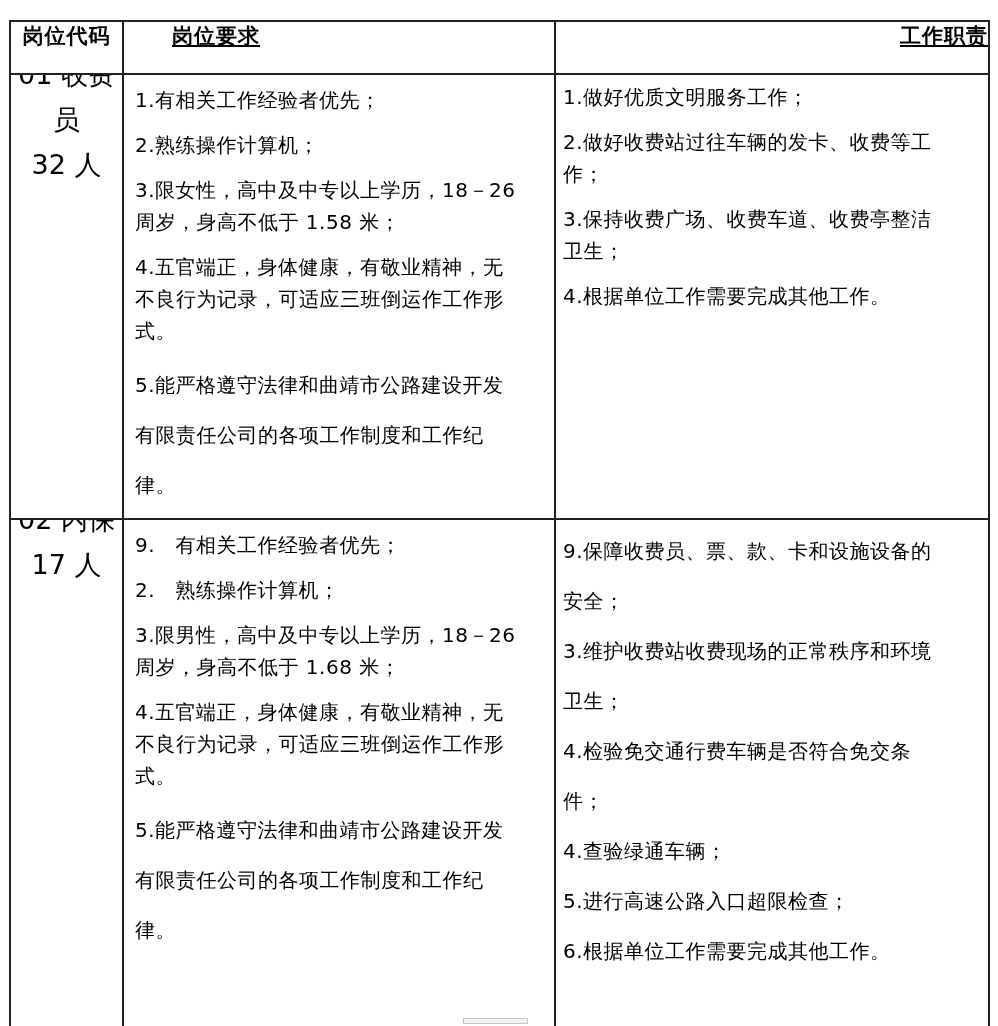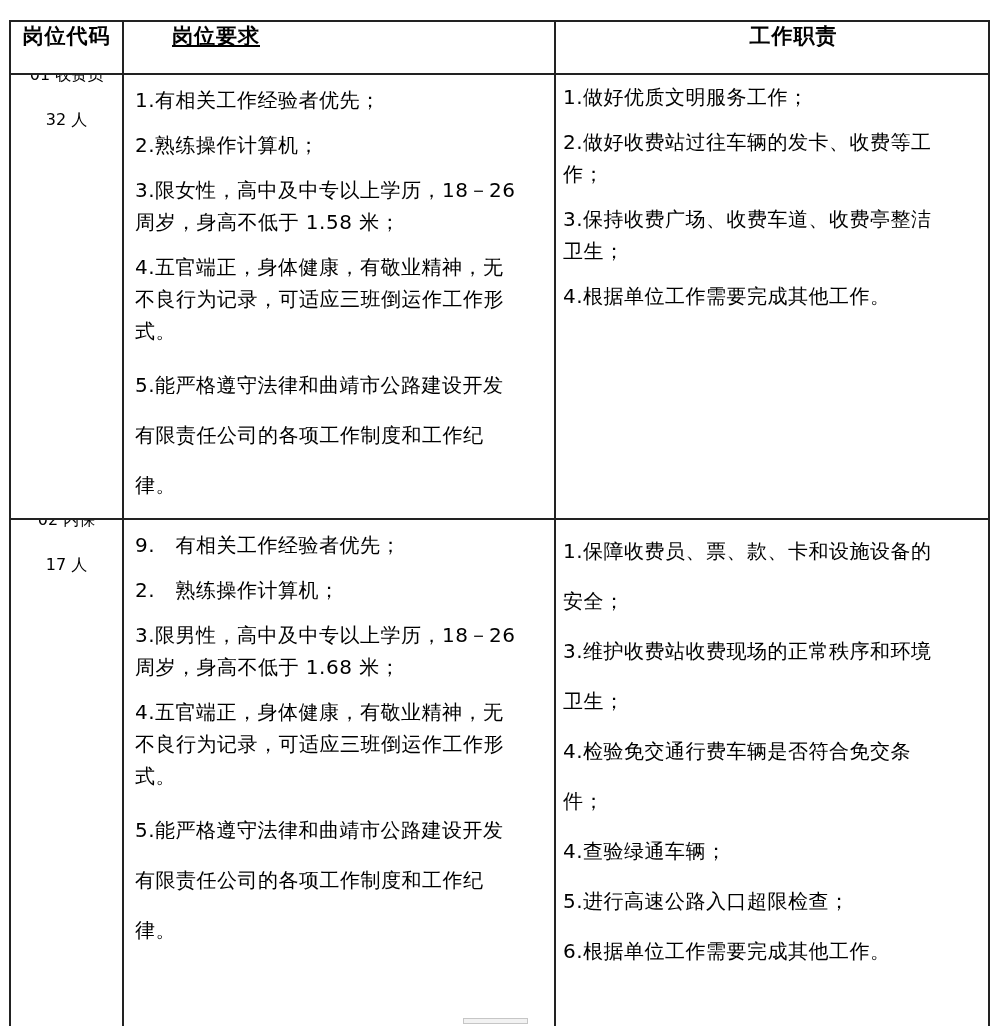--- a/index.html
+++ b/index.html
@@ -39,25 +39,25 @@
   tr.r2 { height: 649px; }
   th {
     font-size: 21px;
     font-weight: bold;
     vertical-align: middle;
     padding: 0;
     letter-spacing: 1px;
   }
   th.h1 { text-align: center; }
   th.h2 { text-align: left; padding-left: 48px; text-decoration: underline; }
-  th.h3 { text-align: center; padding-left: 43px; }
+  th.h3 { text-align: right; padding-left: 43px; text-decoration: underline; }
   td.code {
     vertical-align: middle;
     text-align: center;
-    font-size: 16px;
+    font-size: 27px;
   }
   .code-box { transform: translateY(-24px); }
   .code-box div {
     line-height: 45px;
     white-space: pre-wrap;
   }
   td.req { padding: 9px 6px 8px 11px; }
   td.duty { padding: 6px 4px 0 7px; }
   td p {
     font-size: 20px;
@@ -140,21 +140,21 @@
           <p>3.限男性，高中及中专以上学历，18－26
 周岁，身高不低于 1.68 米；</p>
           <p>4.五官端正，身体健康，有敬业精神，无
 不良行为记录，可适应三班倒运作工作形
 式。</p>
           <p class="loose">5.能严格遵守法律和曲靖市公路建设开发
 有限责任公司的各项工作制度和工作纪
 律。</p>
         </td>
         <td class="duty">
-          <p class="loose">1.保障收费员、票、款、卡和设施设备的
+          <p class="loose">9.保障收费员、票、款、卡和设施设备的
 安全；</p>
           <p class="loose">3.维护收费站收费现场的正常秩序和环境
 卫生；</p>
           <p class="loose">4.检验免交通行费车辆是否符合免交条
 件；</p>
           <p class="loose">4.查验绿通车辆；</p>
           <p class="loose">5.进行高速公路入口超限检查；</p>
           <p class="loose">6.根据单位工作需要完成其他工作。</p>
         </td>
       </tr>

